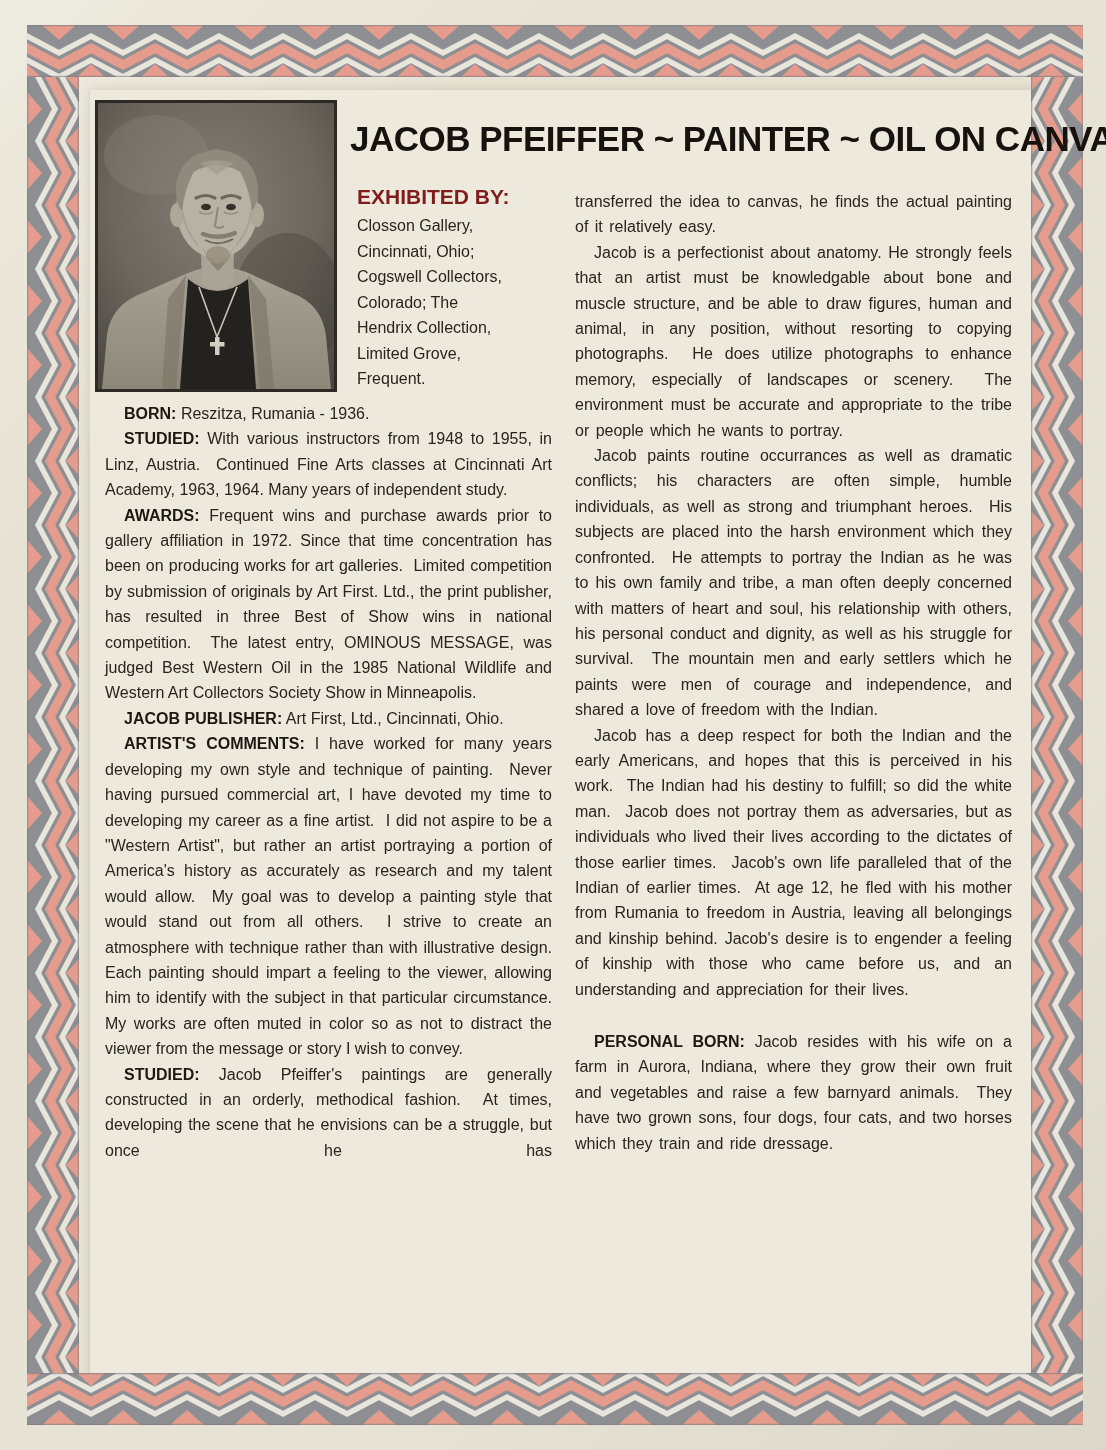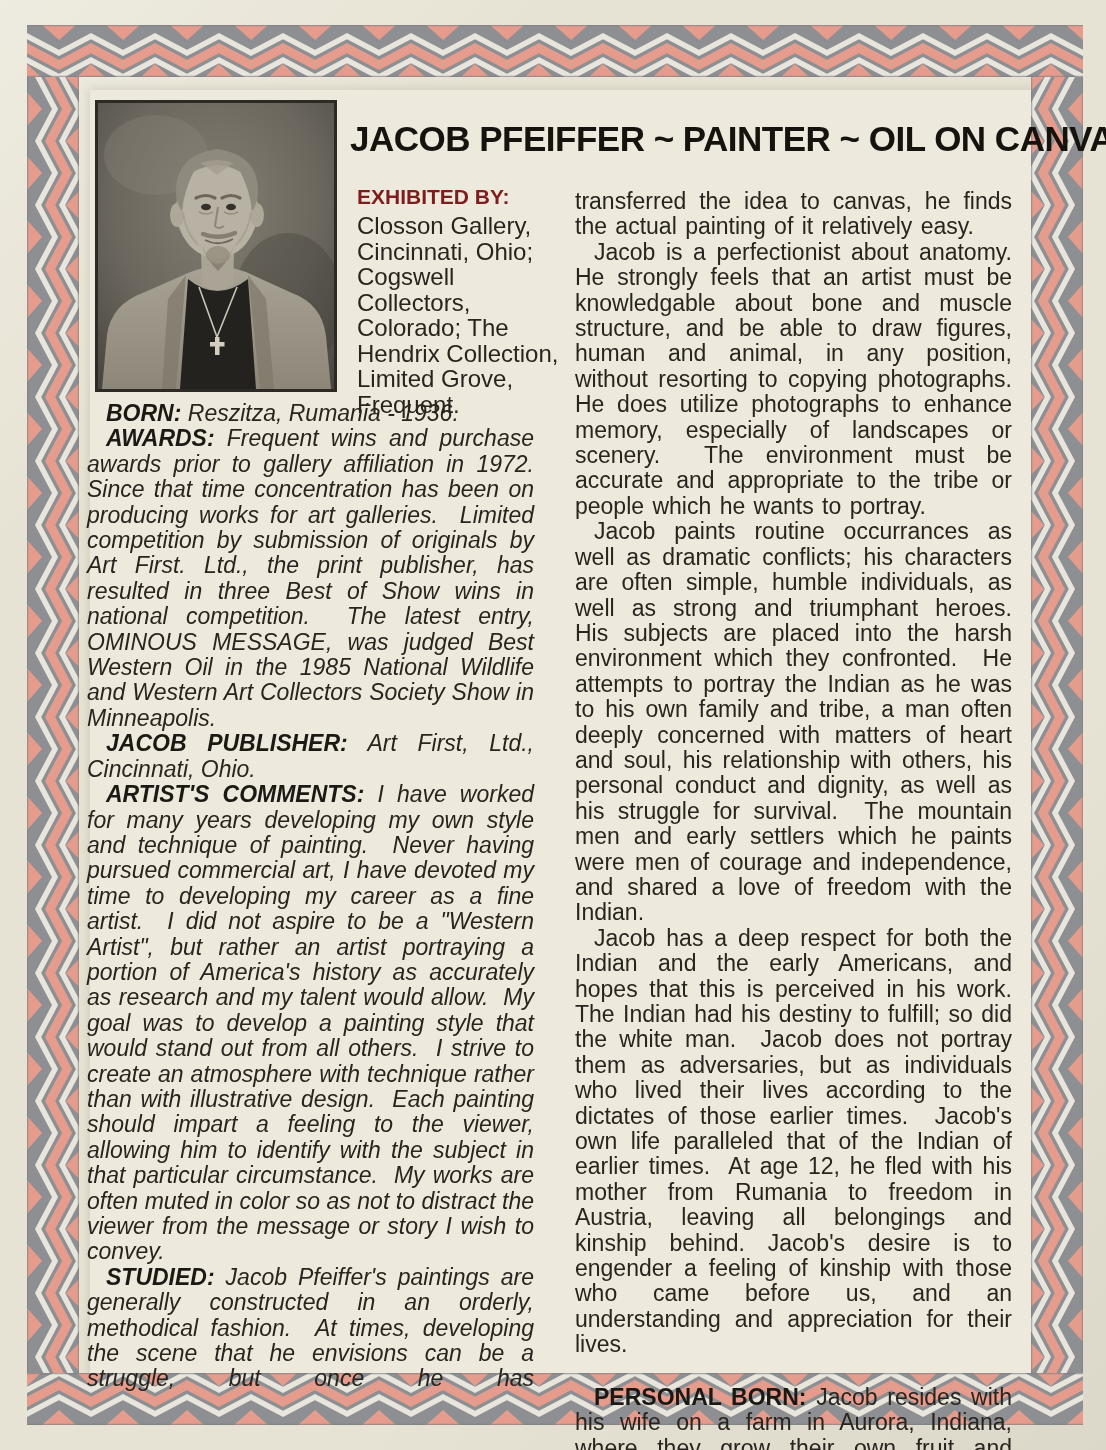--- a/index.html
+++ b/index.html
@@ -23,27 +23,27 @@
     border:3px solid #2d2a25;background:#5a564f;
   }
   .photo svg{display:block;width:100%;height:100%;}
   .title{
     position:absolute;left:350px;top:119px;width:666px;
     text-align:center;font-size:35px;font-weight:700;color:#16120d;
     letter-spacing:-0.5px;white-space:nowrap;margin:0;
   }
   .exhibited{position:absolute;left:357px;top:184px;width:205px;color:#29241e;}
   .ex-label{font-weight:700;font-size:21px;line-height:26px;margin-bottom:3px;color:#7f1d1d;}
-  .ex-line{font-size:24px;line-height:25.5px;}
+  .ex-line{font-size:16px;line-height:25.5px;}
   .col{position:absolute;color:#29241e;}
-  #left-col{left:87px;top:401px;width:447px;font-style:italic;}
+  #left-col{left:105px;top:401px;width:447px;}
   #right-col{left:575px;top:189px;width:437px;}
   .para{
     margin:0;text-align:justify;text-indent:19px;
-    font-size:23px;line-height:25.4px;white-space:pre-wrap;
+    font-size:16px;line-height:25.4px;white-space:pre-wrap;
   }
   #right-col .para{word-spacing:2px;}
   .para.noindent{text-indent:0;}
   .para.spaced{margin-top:27px;}
   .para b{font-weight:700;color:#1c1813;}
   #left-col .para:last-child{text-align-last:justify;}
 </style>
 </head>
 <body>
 
@@ -155,20 +155,21 @@
       <div class="ex-line">Cogswell Collectors,</div>
       <div class="ex-line">Colorado; The</div>
       <div class="ex-line">Hendrix Collection,</div>
       <div class="ex-line">Limited Grove,</div>
       <div class="ex-line">Frequent.</div>
     </div>
 </div>
 
 <div class="col" id="left-col">
     <p class="para"><b>BORN:</b> Reszitza, Rumania - 1936.</p>
+    <p class="para"><b>STUDIED:</b> With various instructors from 1948 to 1955, in Linz, Austria.  Continued Fine Arts classes at Cincinnati Art Academy, 1963, 1964. Many years of independent study.</p>
     <p class="para"><b>AWARDS:</b> Frequent wins and purchase awards prior to gallery affiliation in 1972. Since that time concentration has been on producing works for art galleries.  Limited competition by submission of originals by Art First. Ltd., the print publisher, has resulted in three Best of Show wins in national competition.  The latest entry, OMINOUS MESSAGE, was judged Best Western Oil in the 1985 National Wildlife and Western Art Collectors Society Show in Minneapolis.</p>
     <p class="para"><b>JACOB PUBLISHER:</b> Art First, Ltd., Cincinnati, Ohio.</p>
     <p class="para"><b>ARTIST'S COMMENTS:</b> I have worked for many years developing my own style and technique of painting.  Never having pursued commercial art, I have devoted my time to developing my career as a fine artist.  I did not aspire to be a "Western Artist", but rather an artist portraying a portion of America's history as accurately as research and my talent would allow.  My goal was to develop a painting style that would stand out from all others.  I strive to create an atmosphere with technique rather than with illustrative design.  Each painting should impart a feeling to the viewer, allowing him to identify with the subject in that particular circumstance.  My works are often muted in color so as not to distract the viewer from the message or story I wish to convey.</p>
     <p class="para"><b>STUDIED:</b> Jacob Pfeiffer's paintings are generally constructed in an orderly, methodical fashion.  At times, developing the scene that he envisions can be a struggle, but once he has</p>
   </div>
 <div class="col" id="right-col">
     <p class="para noindent">transferred the idea to canvas, he finds the actual painting of it relatively easy.</p>
     <p class="para">Jacob is a perfectionist about anatomy. He strongly feels that an artist must be knowledgable about bone and muscle structure, and be able to draw figures, human and animal, in any position, without resorting to copying photographs.  He does utilize photographs to enhance memory, especially of landscapes or scenery.  The environment must be accurate and appropriate to the tribe or people which he wants to portray.</p>
     <p class="para">Jacob paints routine occurrances as well as dramatic conflicts; his characters are often simple, humble individuals, as well as strong and triumphant heroes.  His subjects are placed into the harsh environment which they confronted.  He attempts to portray the Indian as he was to his own family and tribe, a man often deeply concerned with matters of heart and soul, his relationship with others, his personal conduct and dignity, as well as his struggle for survival.  The mountain men and early settlers which he paints were men of courage and independence, and shared a love of freedom with the Indian.</p>
     <p class="para">Jacob has a deep respect for both the Indian and the early Americans, and hopes that this is perceived in his work.  The Indian had his destiny to fulfill; so did the white man.  Jacob does not portray them as adversaries, but as individuals who lived their lives according to the dictates of those earlier times.  Jacob's own life paralleled that of the Indian of earlier times.  At age 12, he fled with his mother from Rumania to freedom in Austria, leaving all belongings and kinship behind. Jacob's desire is to engender a feeling of kinship with those who came before us, and an understanding and appreciation for their lives.</p>

